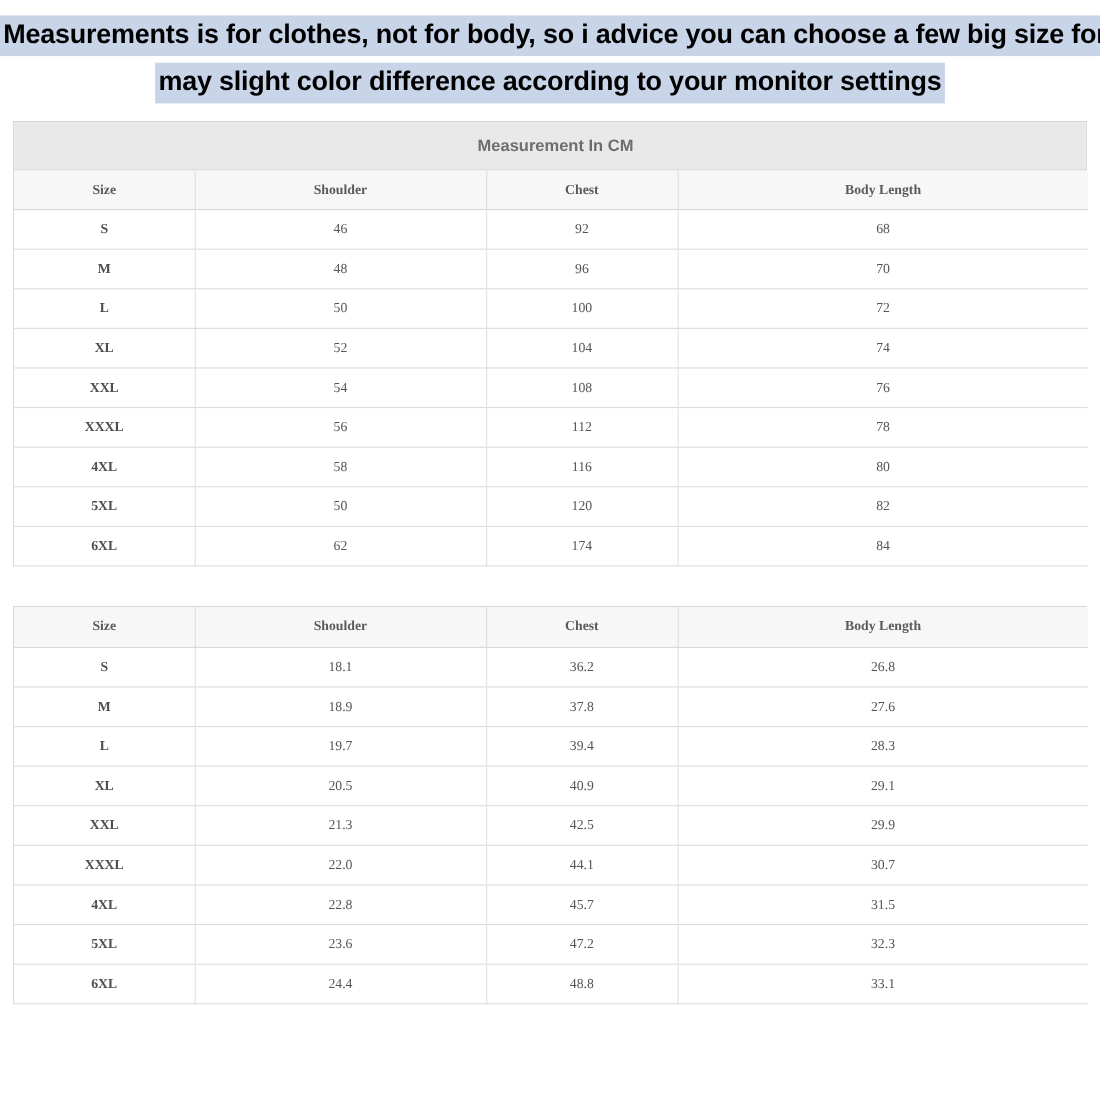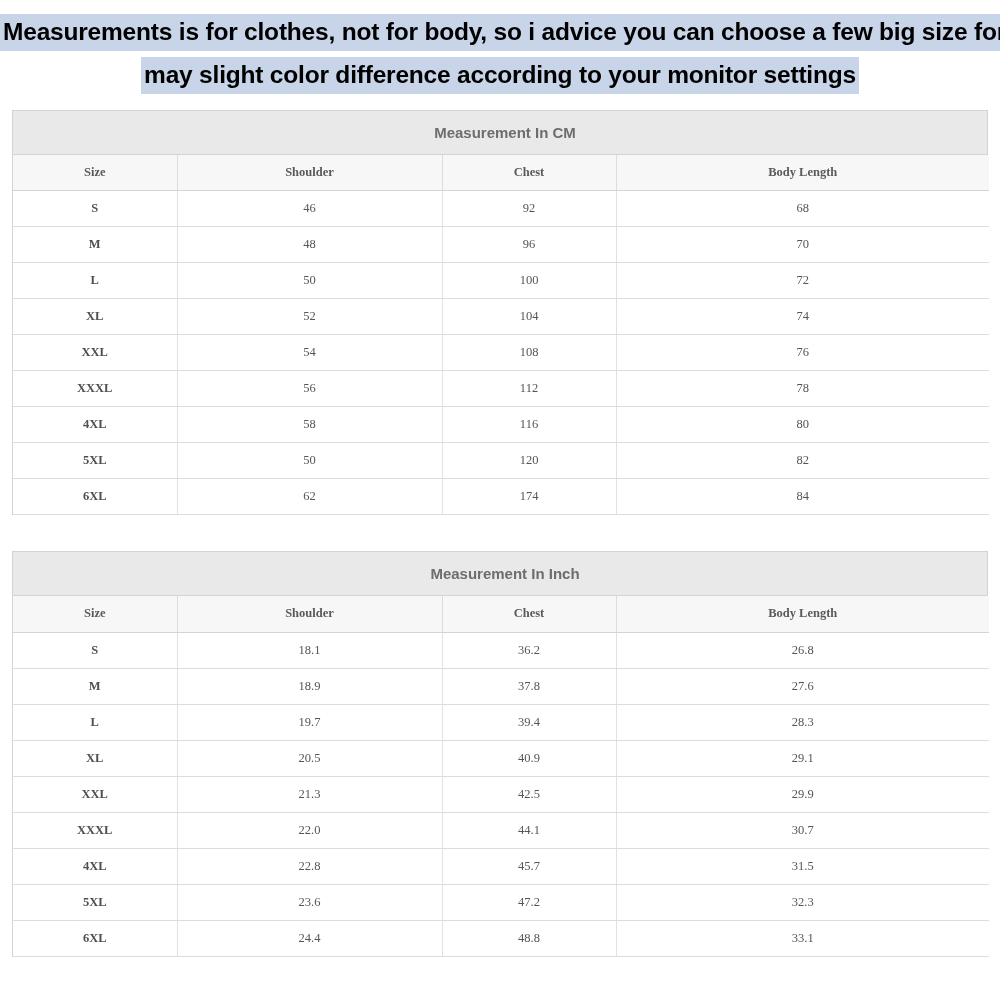--- a/index.html
+++ b/index.html
@@ -204,21 +204,20 @@
           <td class="size-cell">6XL</td>
           <td>62</td>
           <td>174</td>
           <td>84</td>
         </tr>
       </tbody>
     </table>
   </div>
 
   <div class="table-wrap second">
-    <div class="table-title">Measurement In Inch</div>
     <table class="size-table">
       <colgroup>
         <col class="col-size">
           <col class="col-shoul">
           <col class="col-chest">
           <col class="col-body">
       </colgroup>
       <thead>
         <tr>
           <th>Size</th>

